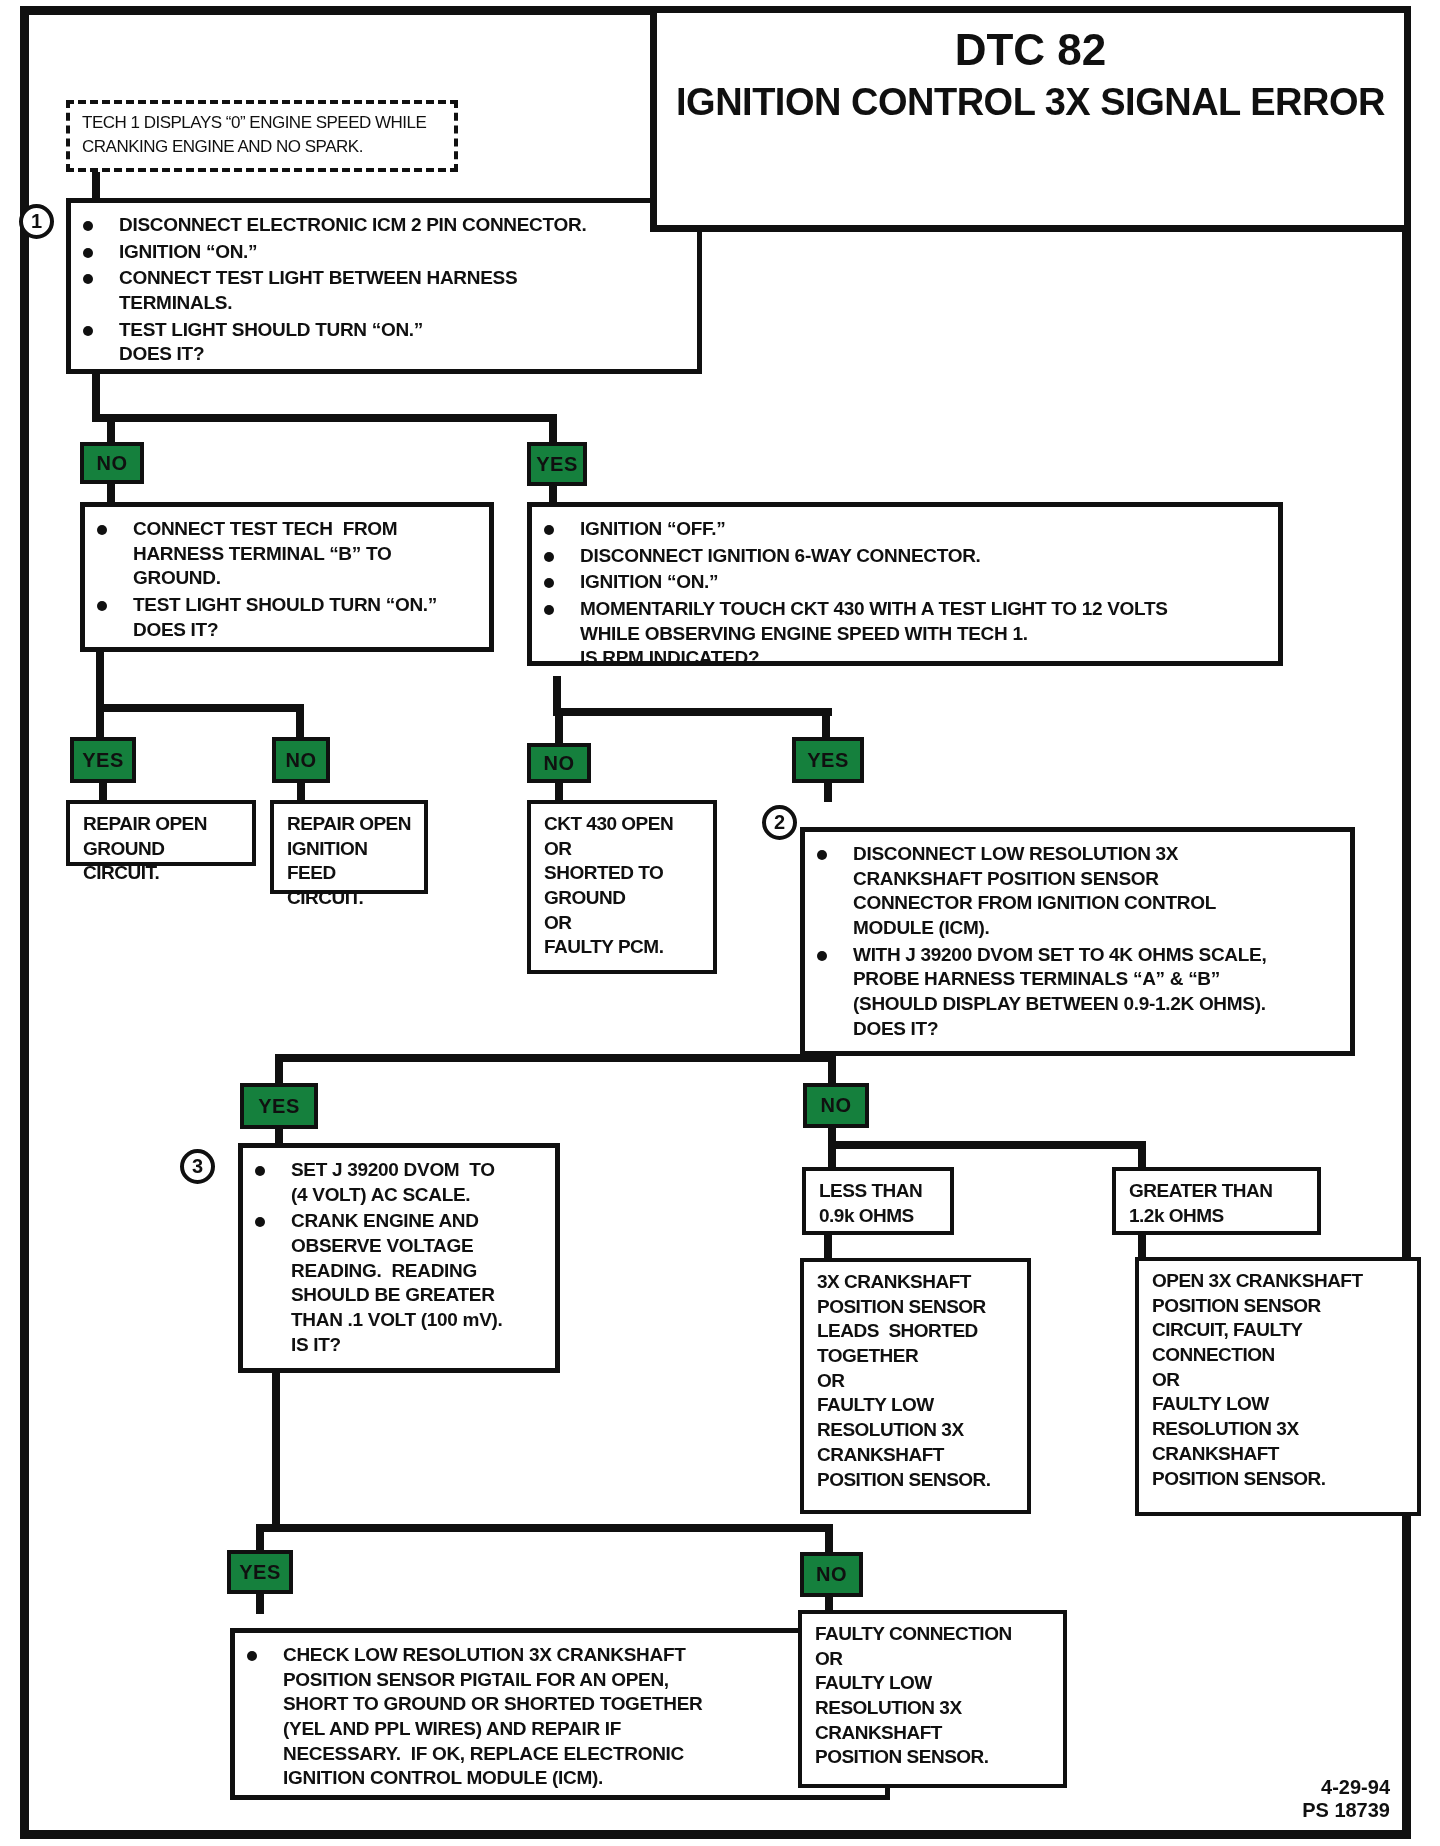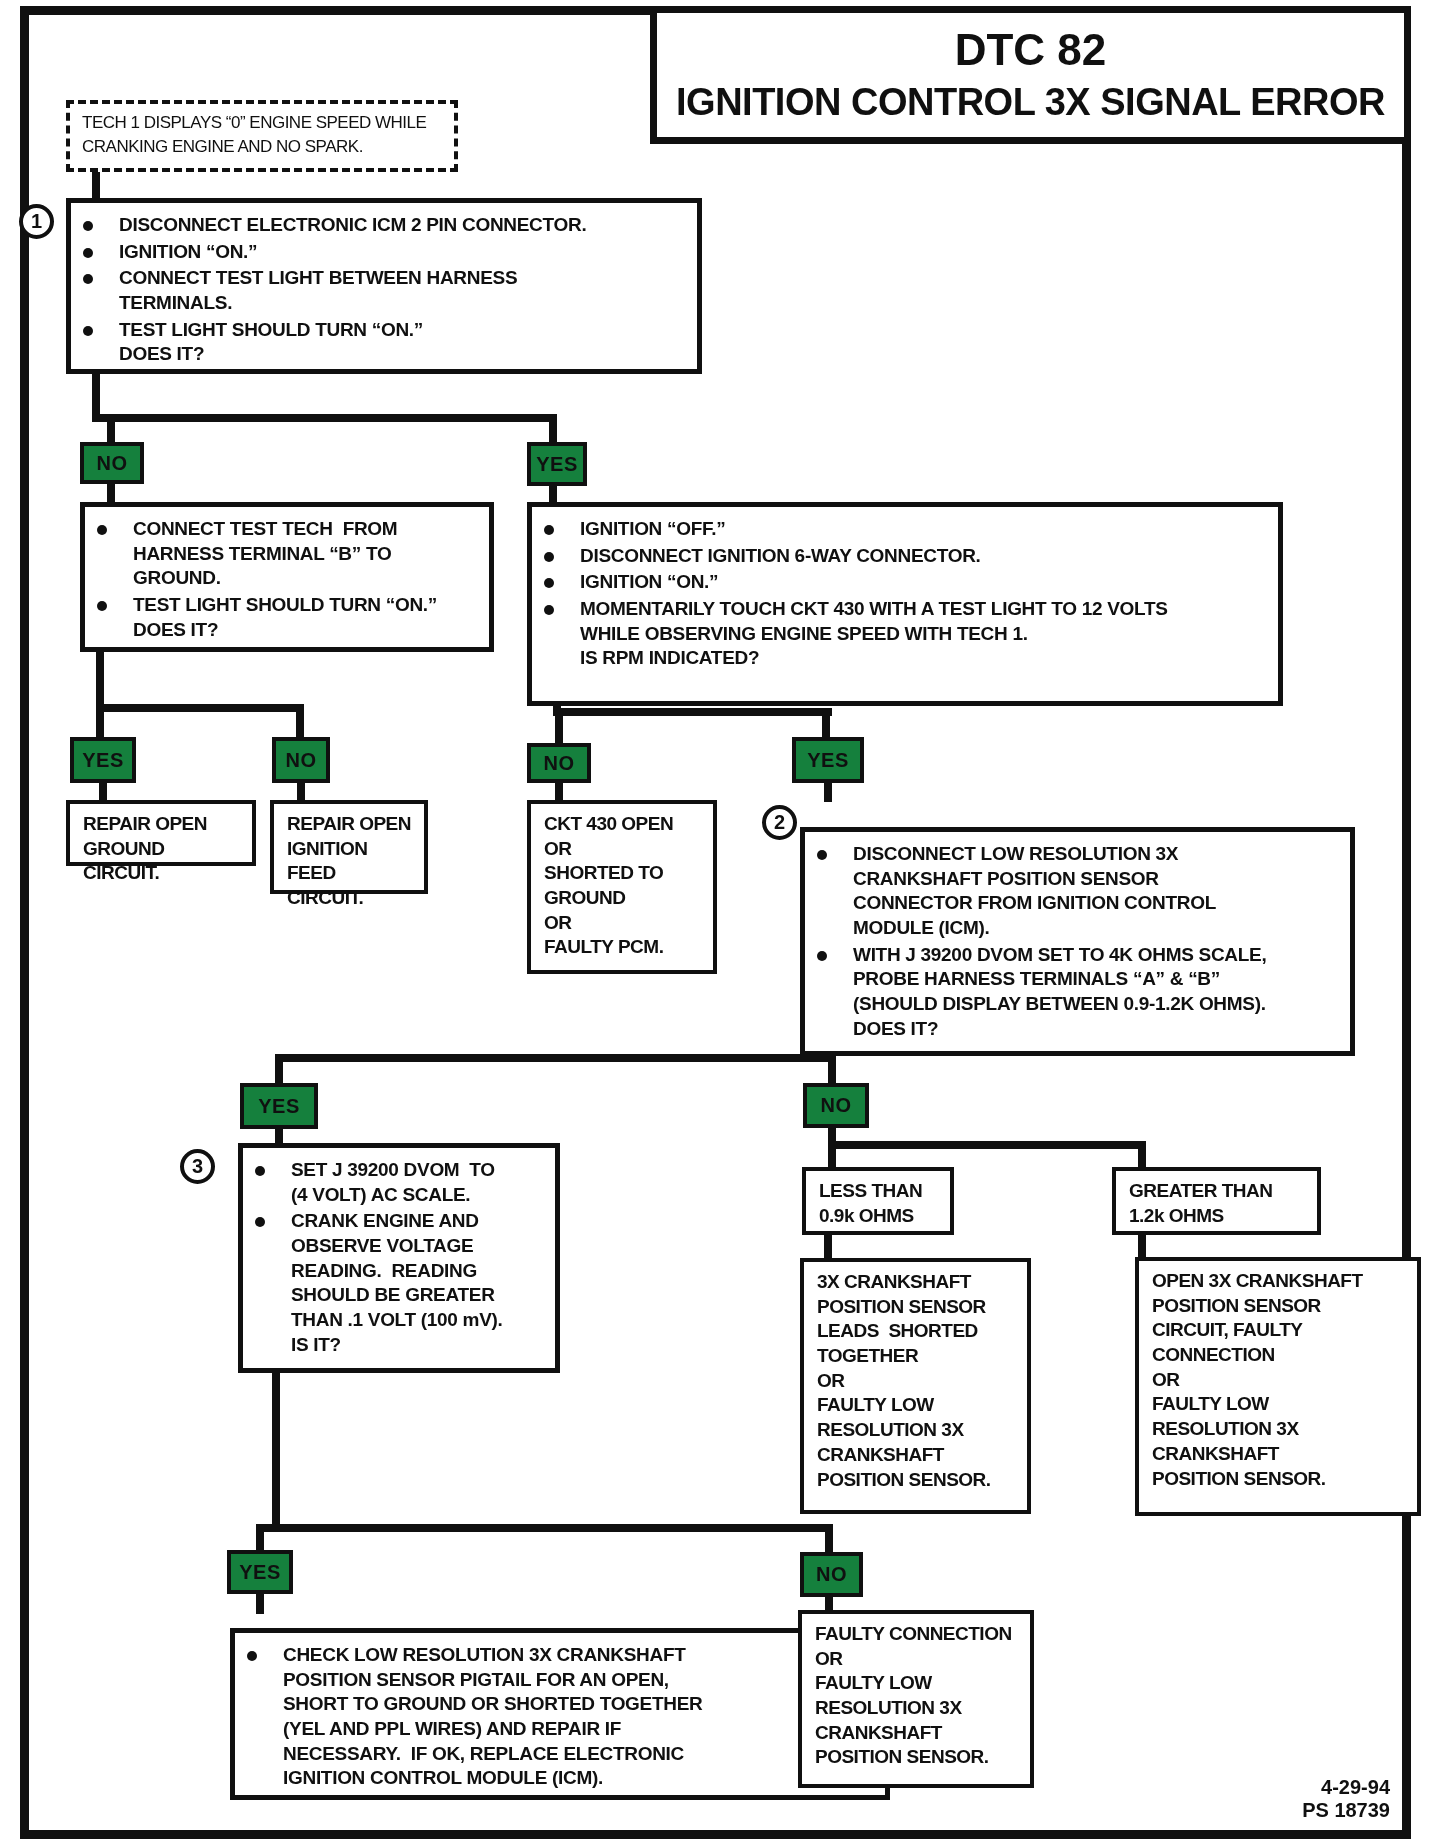--- a/index.html
+++ b/index.html
@@ -33,21 +33,21 @@
   .start-text { font-size:17px; font-weight:normal; line-height:1.4; letter-spacing:-0.5px; white-space:pre-wrap; padding:7px 4px 4px 12px; }
   .footer { position:absolute; z-index:2; text-align:right; font-size:20px; font-weight:bold; line-height:1.15; letter-spacing:0px; }
 </style>
 </head>
 <body>
 
 <div class="page">
 
   <div class="frame" style="left:20px;top:6px;width:1391px;height:1833px;"></div>
 
-  <div class="title-box" style="left:650px;top:6px;width:761px;height:138px;">
+  <div class="title-box" style="left:650px;top:6px;width:761px;height:226px;">
     <div class="dtc-code">DTC 82</div>
     <div class="dtc-title">IGNITION CONTROL 3X SIGNAL ERROR</div>
   </div>
 
   <i class="line" style="left:92px;top:170px;width:8px;height:32px;"></i>
   <i class="line" style="left:92px;top:372px;width:8px;height:46px;"></i>
   <i class="line" style="left:92px;top:414px;width:465px;height:8px;"></i>
   <i class="line" style="left:107px;top:418px;width:8px;height:28px;"></i>
   <i class="line" style="left:549px;top:418px;width:8px;height:28px;"></i>
   <i class="line" style="left:107px;top:482px;width:8px;height:24px;"></i>
@@ -122,21 +122,21 @@
 GROUND.</span>
         </div>
       <div class="bi">
           <span class="bu"></span>
           <span class="bt">TEST LIGHT SHOULD TURN “ON.”
 DOES IT?</span>
         </div>
     </div>
   </div>
 
-  <div class="box" style="left:527px;top:502px;width:756px;height:204px;">
+  <div class="box" style="left:527px;top:502px;width:756px;height:164px;">
     <div class="bullets">
       <div class="bi">
           <span class="bu"></span>
           <span class="bt">IGNITION “OFF.”</span>
         </div>
       <div class="bi">
           <span class="bu"></span>
           <span class="bt">DISCONNECT IGNITION 6-WAY CONNECTOR.</span>
         </div>
       <div class="bi">
@@ -258,21 +258,21 @@
           <span class="bu"></span>
           <span class="bt">CHECK LOW RESOLUTION 3X CRANKSHAFT
 POSITION SENSOR PIGTAIL FOR AN OPEN,
 SHORT TO GROUND OR SHORTED TOGETHER
 (YEL AND PPL WIRES) AND REPAIR IF
 NECESSARY.  IF OK, REPLACE ELECTRONIC
 IGNITION CONTROL MODULE (ICM).</span>
         </div>
     </div>
   </div>
-  <div class="box thin" style="left:798px;top:1610px;width:236px;height:178px;">
+  <div class="box thin" style="left:798px;top:1610px;width:269px;height:178px;">
     <div class="plain">FAULTY CONNECTION
 OR
 FAULTY LOW
 RESOLUTION 3X
 CRANKSHAFT
 POSITION SENSOR.</div>
   </div>
 
   <div class="footer" style="left:1150px;top:1776px;width:240px;">
     <div>4-29-94</div>

